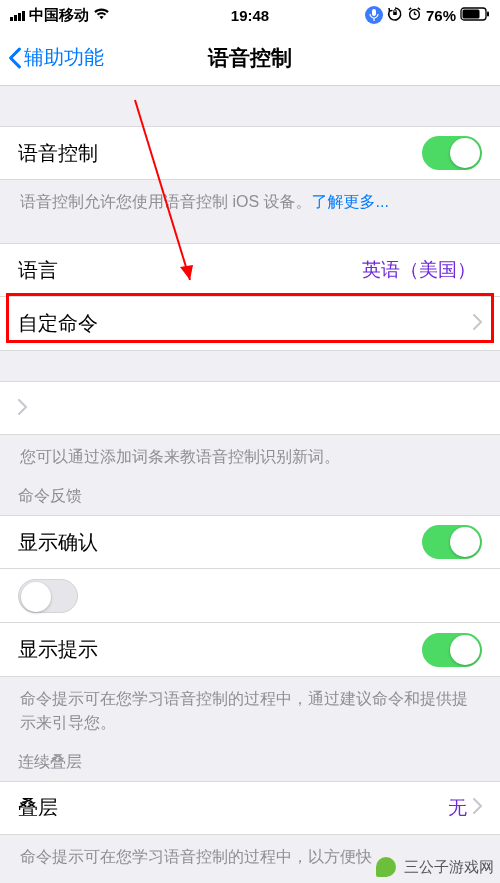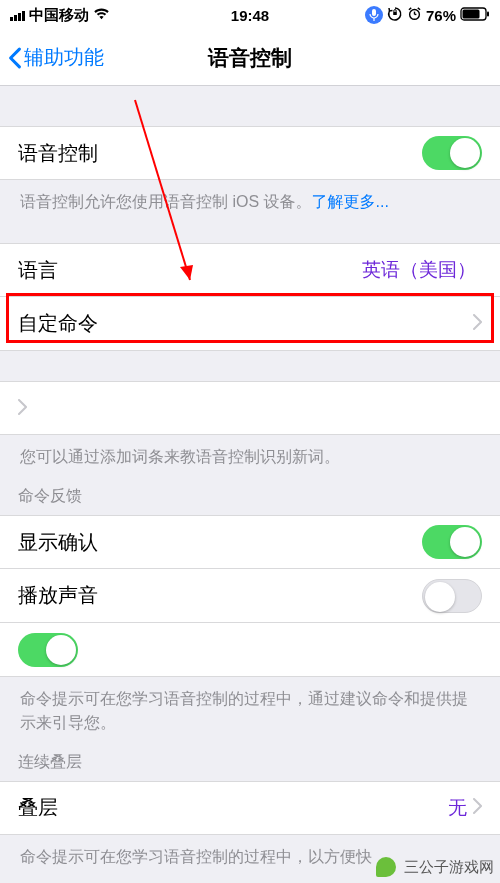--- a/index.html
+++ b/index.html
@@ -131,26 +131,26 @@
 
 <div class="header">命令反馈</div>
 
 <div class="row">
   <span class="label">显示确认</span>
   <div class="switch on">
       <div class="knob"></div>
     </div>
 </div>
 <div class="row">
-  <span class="label">播放声音</span>
   <div class="switch off">
       <div class="knob"></div>
     </div>
 </div>
 <div class="row">
+  <span class="label">显示提示</span>
   <div class="switch on">
       <div class="knob"></div>
     </div>
 </div>
 <div class="footer">命令提示可在您学习语音控制的过程中，通过建议命令和提供提示来引导您。</div>
 
 <div class="header">连续叠层</div>
 
 <div class="row">
   <span class="label">叠层</span>

